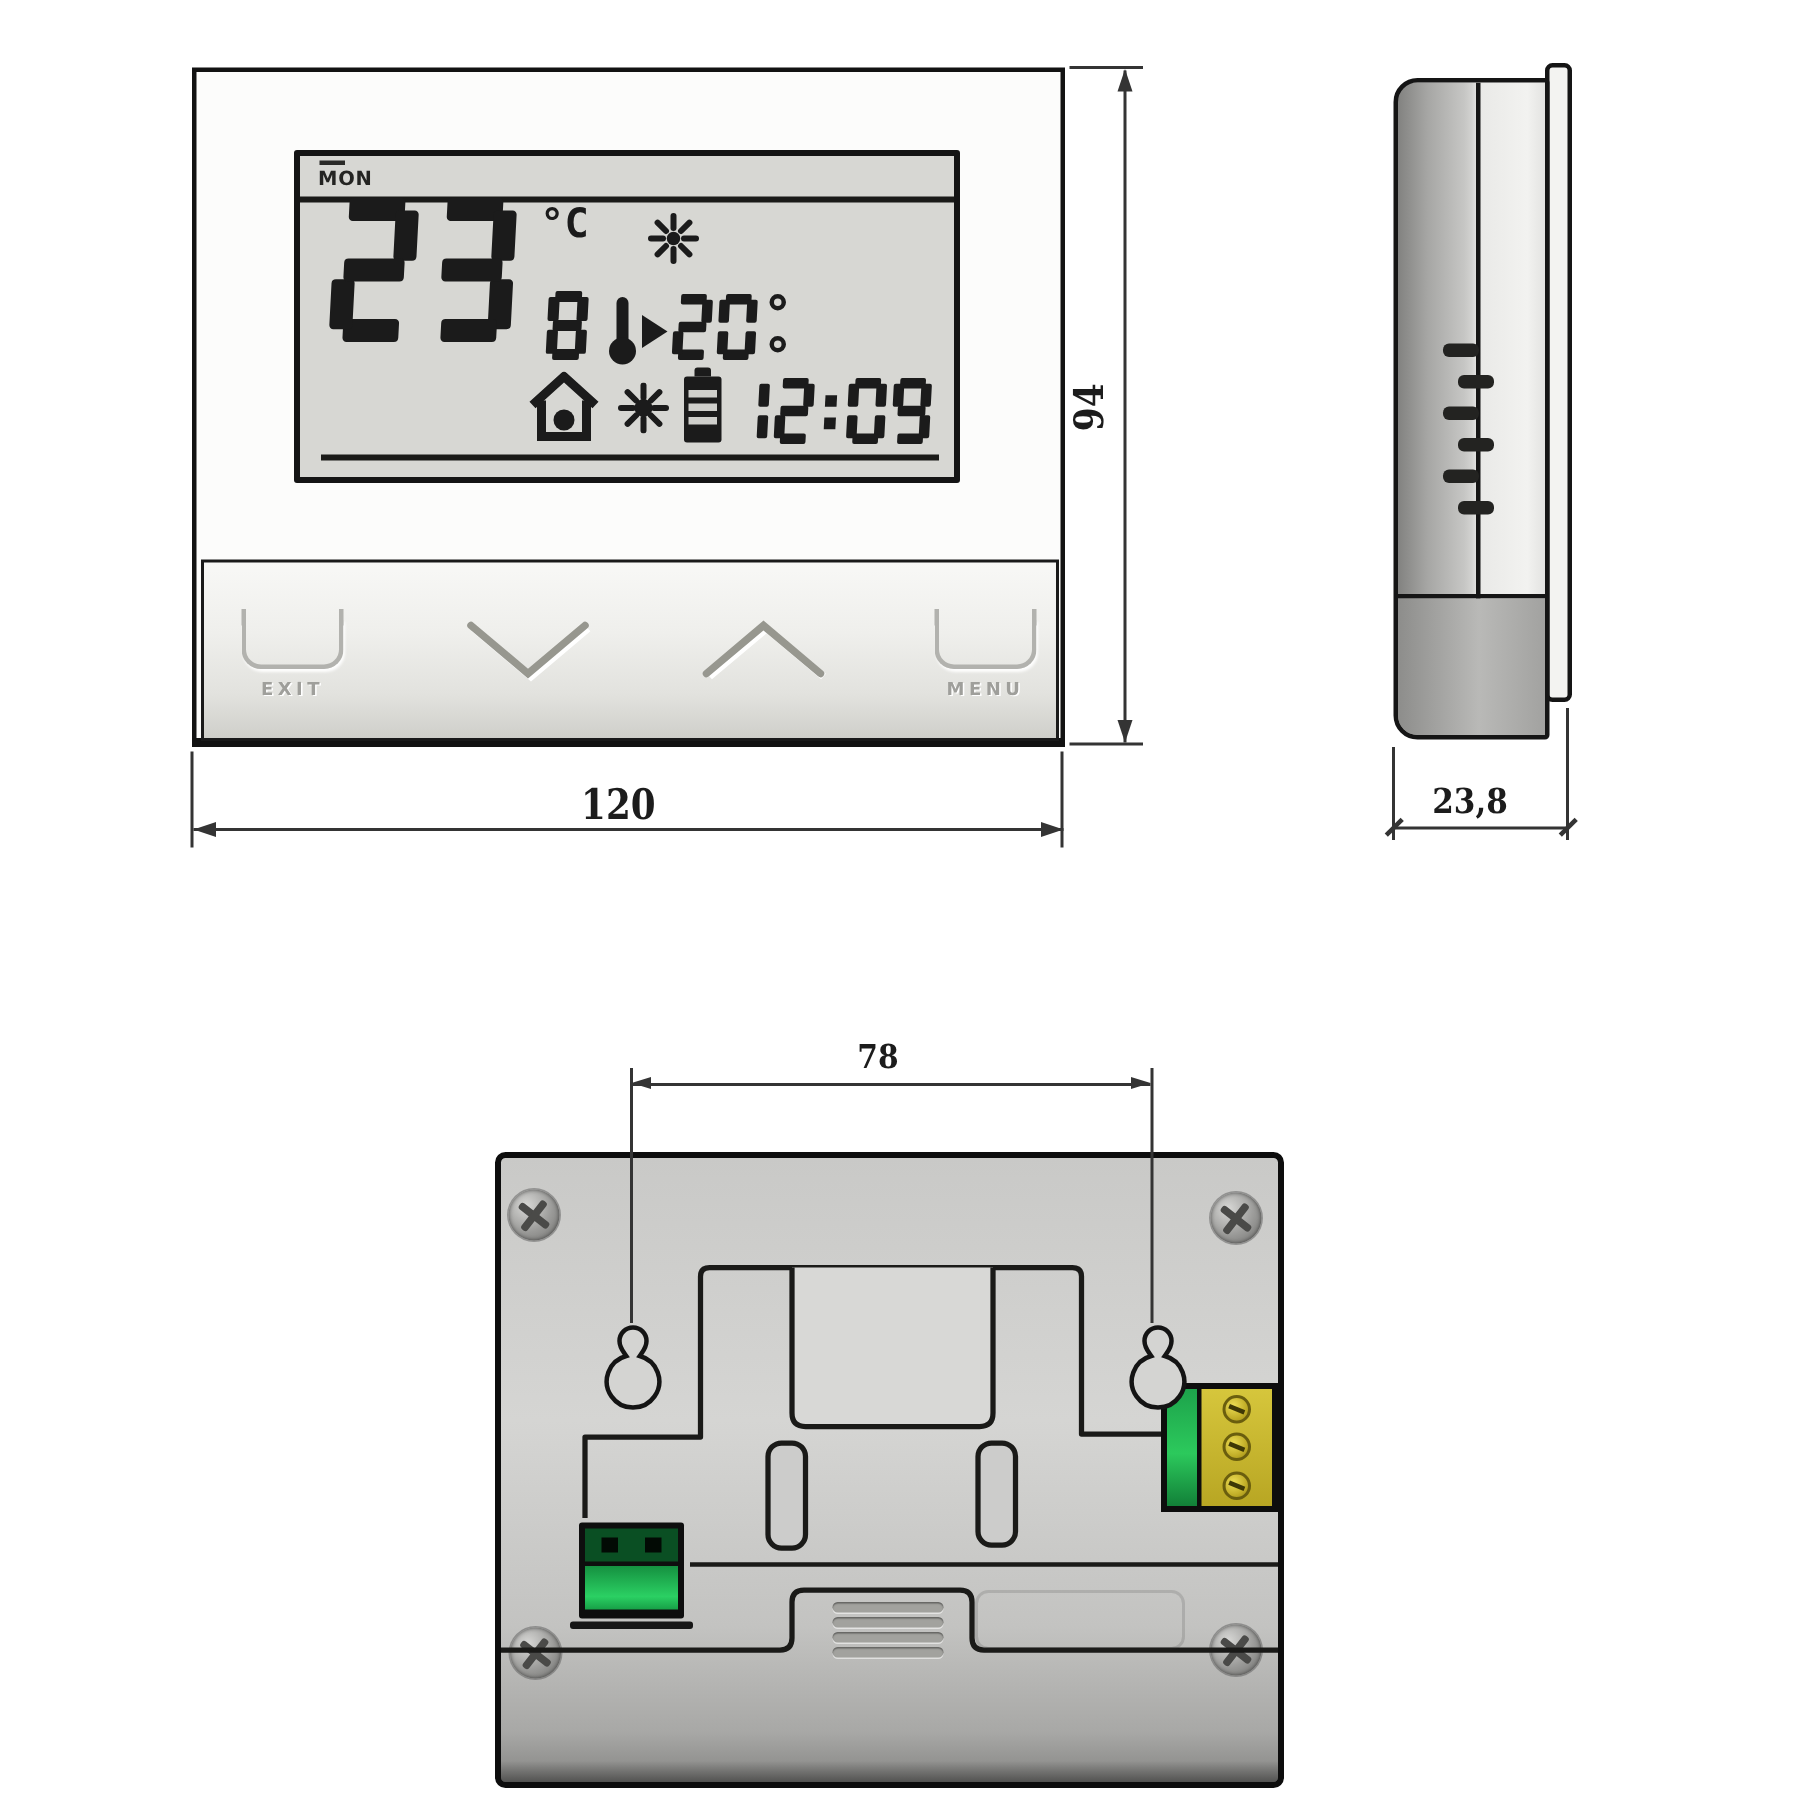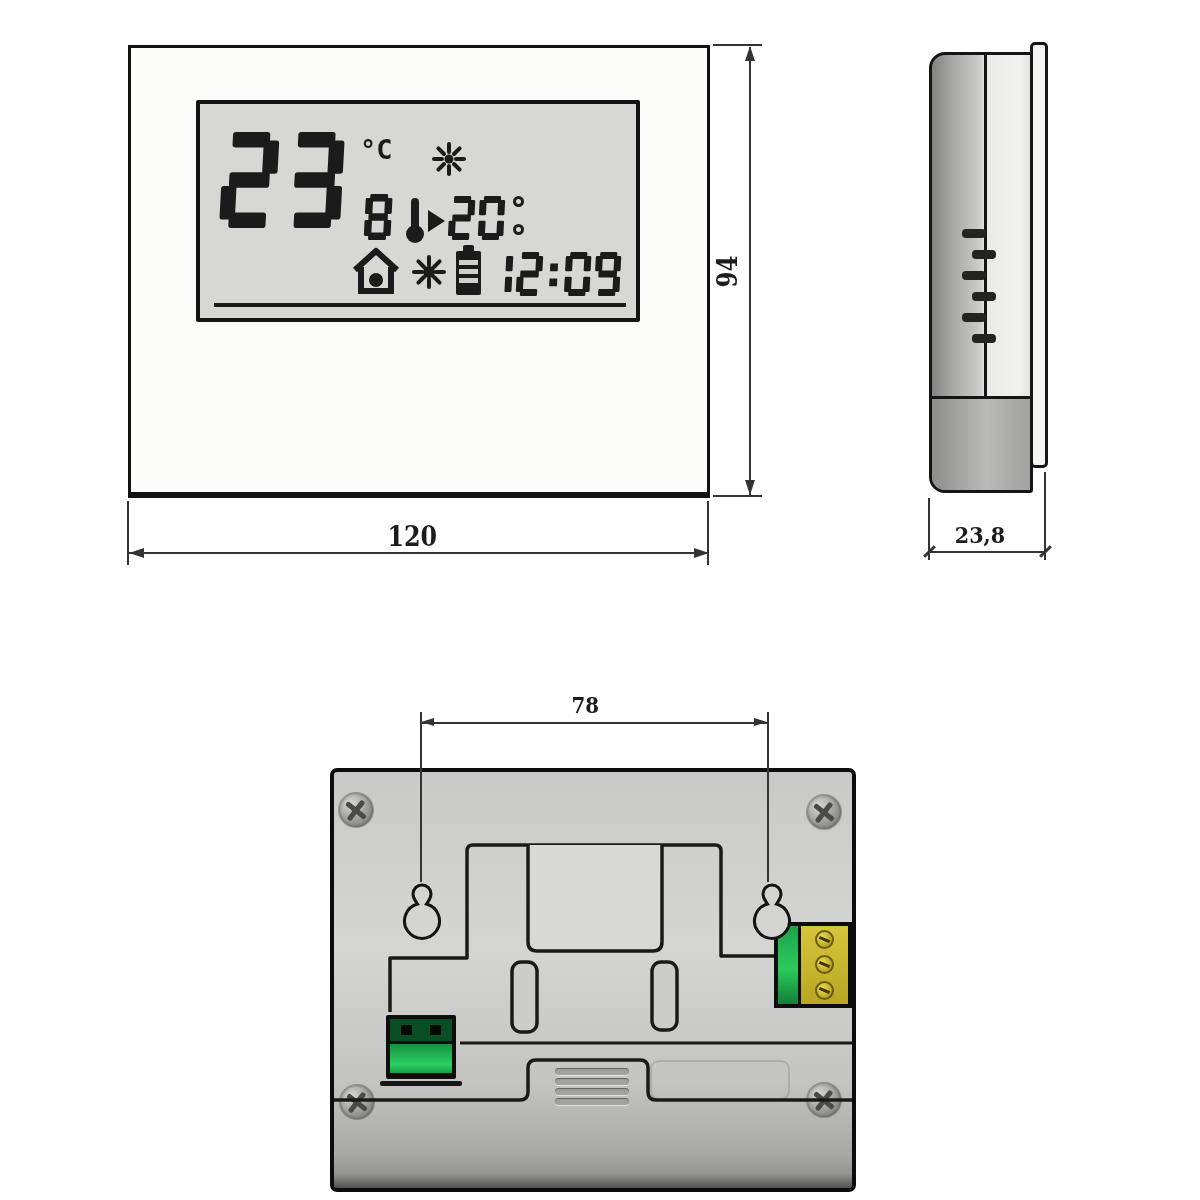--- a/index.html
+++ b/index.html
@@ -100,20 +100,24 @@
   .tick{position:absolute;width:15px;height:3px;background:#343434;transform:rotate(-45deg);}
 </style>
 </head>
 <body>
 
 <div id="canvas">
 
   <div id="front-box">
 
     <div id="lcd">
+      <div class="lcd-band">
+        <span class="mon-dash"></span>
+        <span class="mon">MON</span>
+      </div>
 
       <div class="seg" style="left:24px;top:28px;">
           <svg width="131" height="96" viewBox="0 0 131 96">
             <g fill="#1b1b1b" transform="skewX(-3)">
               <rect x="9.2" y="0.0" width="37.2" height="15.4" rx="2.8"></rect>
               <rect x="40.3" y="8.4" width="15.4" height="33.4" rx="2.8"></rect>
               <rect x="9.2" y="80.6" width="37.2" height="15.4" rx="2.8"></rect>
               <rect x="0.0" y="54.1" width="15.4" height="33.4" rx="2.8"></rect>
               <rect x="7.7" y="40.3" width="40.3" height="15.4" rx="2.8"></rect>
               <rect x="74.5" y="0.0" width="37.2" height="15.4" rx="2.8"></rect>
@@ -230,20 +234,42 @@
               <rect x="112.3" y="37.0" width="17.1" height="7.0" rx="1.3"></rect>
               <rect x="108.1" y="3.9" width="7.0" height="15.3" rx="1.3"></rect>
               <rect x="111.6" y="18.5" width="18.5" height="7.0" rx="1.3"></rect>
             </g>
           </svg>
         </div>
 
       <div class="lcd-line"></div>
     </div>
 
+    <div id="btn-panel">
+      <div class="btn-group" style="left:24px;">
+        <div class="bracket"></div>
+        <div class="btn-label">EXIT</div>
+      </div>
+      <span class="chev" style="left:170px;">
+        <svg width="92" height="58" viewBox="0 0 92 58">
+            <polyline points="8,14 46,46 84,14" fill="none" stroke="#ffffff" stroke-width="5" transform="translate(2,2)"></polyline>
+            <polyline points="8,14 46,46 84,14" fill="none" stroke="#97978f" stroke-width="5" stroke-linecap="round"></polyline>
+          </svg>
+      </span>
+      <span class="chev" style="left:327px;">
+        <svg width="92" height="58" viewBox="0 0 92 58">
+            <polyline points="8,46 46,14 84,46" fill="none" stroke="#ffffff" stroke-width="5" transform="translate(2,2)"></polyline>
+            <polyline points="8,46 46,14 84,46" fill="none" stroke="#97978f" stroke-width="5" stroke-linecap="round"></polyline>
+          </svg>
+      </span>
+      <div class="btn-group" style="left:486px;">
+        <div class="bracket"></div>
+        <div class="btn-label">MENU</div>
+      </div>
+    </div>
   </div>
 
   <div class="dline" style="left:713px;top:44px;width:49px;height:2px;"></div>
   <div class="dline" style="left:713px;top:495px;width:49px;height:2px;"></div>
   <div class="dline" style="left:749px;top:47px;width:2px;height:448px;"></div>
   <div class="arr" style="left:745px;top:46px;border-left:5px solid transparent;border-right:5px solid transparent;border-bottom:15px solid #343434;"></div>
   <div class="arr" style="left:745px;top:480px;border-left:5px solid transparent;border-right:5px solid transparent;border-top:15px solid #343434;"></div>
   <div class="dimlab" style="left:704px;top:256px;width:46px;text-align:center;font-size:27px;transform:rotate(-90deg) scaleX(.85);">94</div>
 
   <div class="dline" style="left:127px;top:501px;width:2px;height:64px;"></div>

